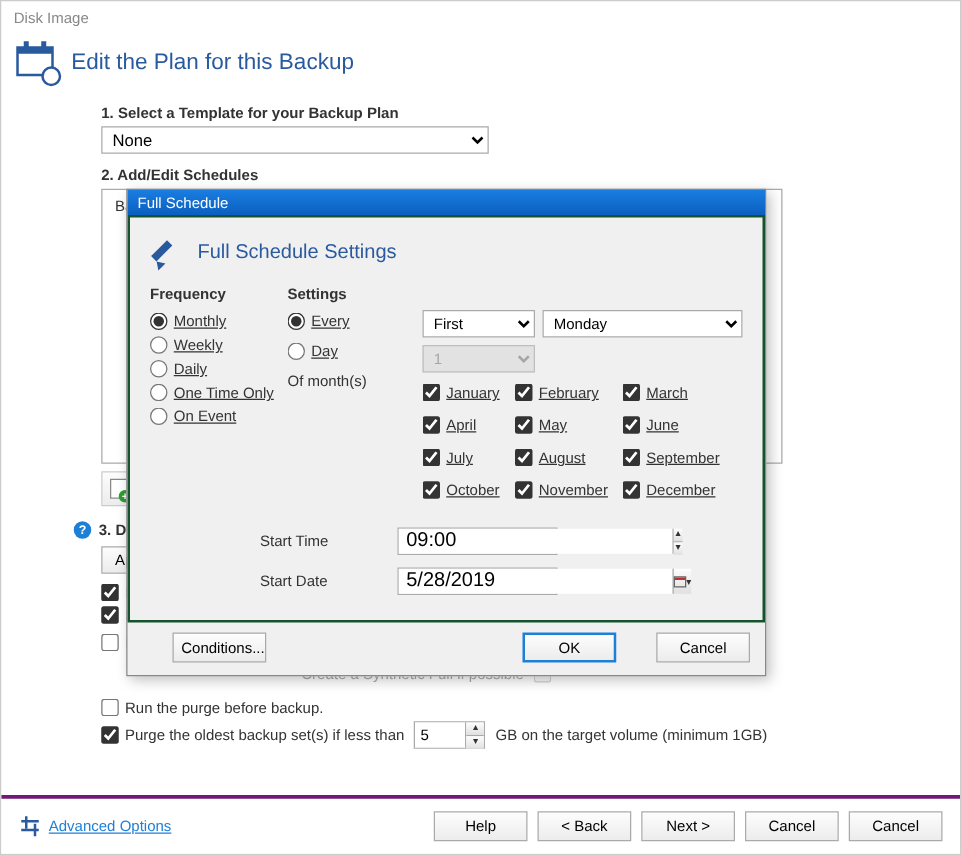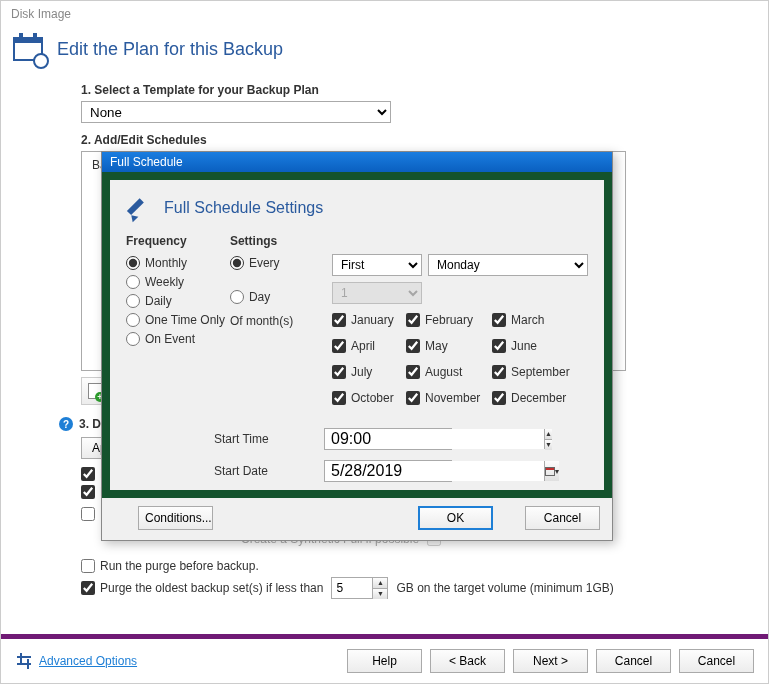--- a/index.html
+++ b/index.html
@@ -142,21 +142,21 @@
   .spinner .spin-btns div {
     width: 14px; flex: 1;
     background: linear-gradient(#fdfdfd,#e0e0e0);
     font-size: 7px; line-height: 10px; text-align: center;
     cursor: pointer;
   }
   .spinner .spin-btns div:first-child { border-bottom: 1px solid #aaa;}
   .footer {
     position: absolute;
     bottom: 0; left: 0; right: 0;
-    border-top: 5px solid #701a75;
+    border-top: 3px solid #701a75;
     padding: 10px 14px;
     display: flex;
     align-items: center;
     background: #fff;
   }
   .footer .left-link {
     color: #1e7fd6;
     text-decoration: underline;
     margin-left: 6px;
     cursor: pointer;
@@ -205,21 +205,21 @@
   }
   .dialog-title {
     background: linear-gradient(#1a7de0,#0a5fc0);
     color: #fff;
     padding: 3px 8px;
     font-size: 12px;
     height: 20px;
     display: flex; align-items: center;
   }
   .dialog-body {
-    border: 8px solid #14532d;
+    border: 2px solid #14532d;
     margin: 0;
     height: 326px;
     padding: 14px 16px 10px 16px;
     background: #f0f0f0;
     position: relative;
   }
   .dlg-header { display: flex; align-items: center; margin-bottom: 12px;}
   .pencil-icon {
     width: 28px; height: 28px;
     position: relative;
@@ -241,21 +241,21 @@
     border: 4px solid transparent;
     border-right: 6px solid #2a5a9e;
     transform: rotate(45deg);
   }
   .dlg-h-text { color: #2a5a9e; font-size: 16px;}
   .cols { display: flex; }
   .col1 { width: 112px;}
   .col2 { width: 110px;}
   .col3 { flex: 1;}
   .col-head { font-weight: bold; margin-bottom: 8px;}
-  .radio-row, .check-row { display: flex; align-items: center; margin: 5px 0; font-size: 12px;}
+  .radio-row, .check-row { display: flex; align-items: center; margin: 5px 0; font-size: 12px; text-decoration: underline;}
   .radio-row input, .check-row input { margin: 0 5px 0 0; }
   .sel {
     height: 22px; border: 1px solid #aaa; background: #fff; font-family: inherit; font-size: 12px; padding: 0 4px;
   }
   .sel.disabled { background: #ddd; color: #888;}
   .months { display: grid; grid-template-columns: 74px 86px 86px; gap: 2px 0; margin-top: 4px;}
   .setting-row { display: flex; align-items: center; margin-top: 18px;}
   .setting-row .lbl { width: 110px; margin-left: 88px;}
   .time-input, .date-input {
     display: flex; border: 1px solid #aaa; height: 22px; width: 128px; background: #fff; align-items: stretch;
@@ -410,21 +410,21 @@
             <input type="radio" name="freq" style="">
             <span>On Event</span>
           </div>
       </div>
       <div class="col2">
         <div class="col-head">Settings</div>
         <div class="radio-row">
             <input type="radio" name="set" checked="" style="">
             <span>Every</span>
           </div>
-        <div class="radio-row" style="margin-top:20px">
+        <div class="radio-row" style="margin-top:10px">
             <input type="radio" name="set" style="">
             <span>Day</span>
           </div>
         <div style="margin-top:10px">Of month(s)</div>
       </div>
       <div class="col3">
         <div style="height:20px"></div>
         <div style="display:flex; gap:6px;">
           <select class="sel" style="width:90px"><option>First</option></select>
           <select class="sel" style="width:160px"><option>Monday</option></select>

